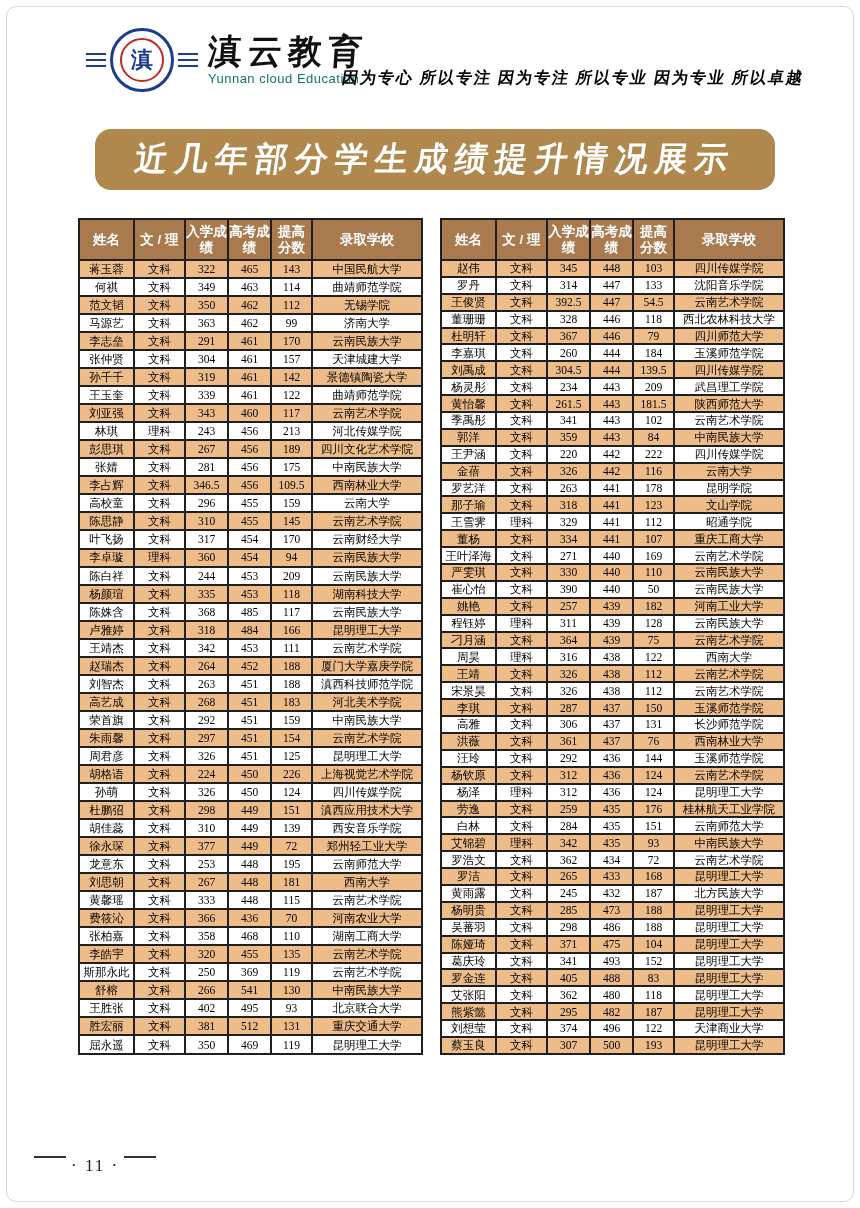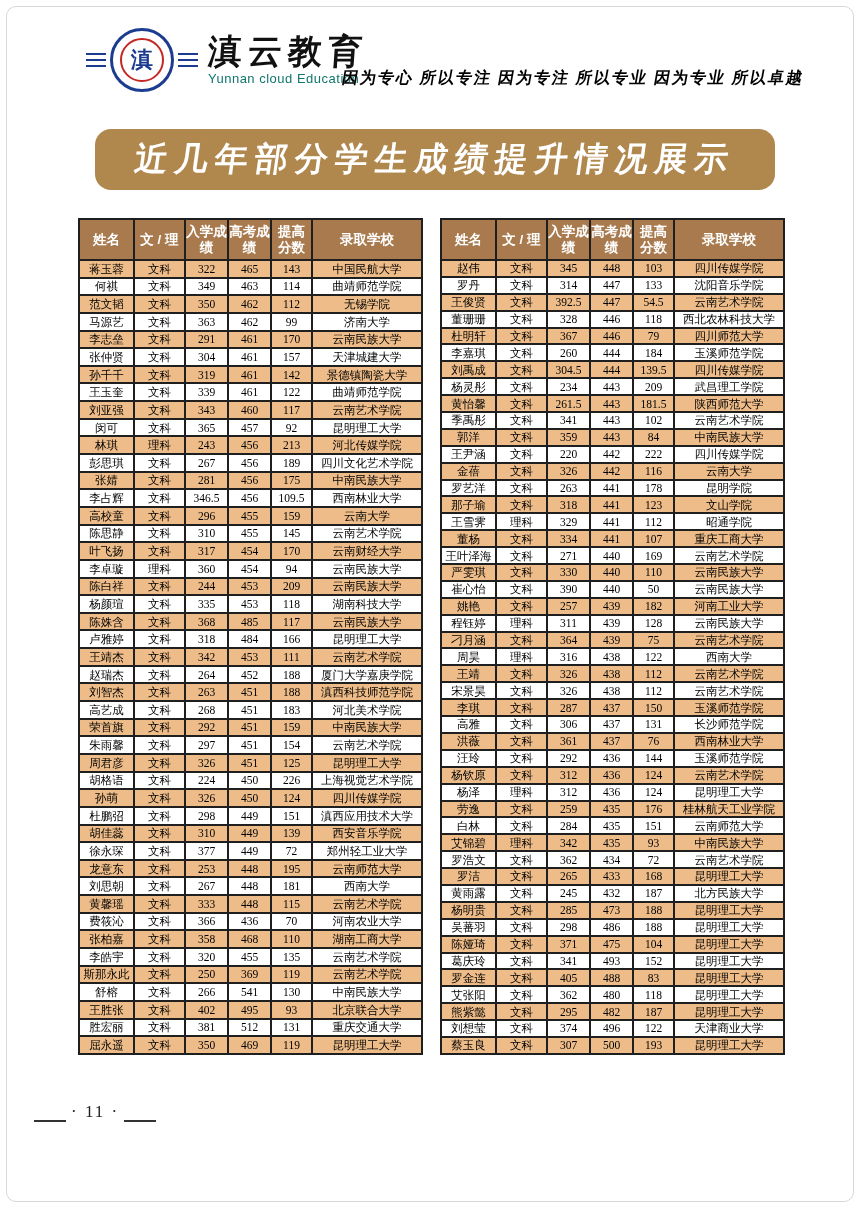--- a/index.html
+++ b/index.html
@@ -68,21 +68,21 @@
     font-family:"Liberation Sans","DejaVu Sans",sans-serif;
     font-weight:bold;font-size:13.5px;line-height:1.15;height:37px;padding:1px 0;
   }
   th:nth-child(1),th:nth-child(2),th:nth-child(6){white-space:nowrap;}
   td{font-size:11.5px;height:14.9px;line-height:1.05;padding:0 1px;color:#000;white-space:nowrap;}
   tbody tr:nth-child(odd) td{background:#eebc88;}
   tbody tr:nth-child(even) td{background:#ffffff;}
   col.c-name{width:55px;} col.c-track{width:51px;}
   col.c-in{width:43px;} col.c-gk{width:43px;} col.c-up{width:41px;} col.c-school{width:110px;}
   
-  .footer{position:absolute;left:34px;top:1102px;display:flex;align-items:flex-end;}
+  .footer{position:absolute;left:34px;top:1156px;display:flex;align-items:flex-start;}
   .footer .dash{width:32px;height:2px;background:#333;}
   .footer .pageno{
     font-family:"Liberation Serif","DejaVu Serif",serif;
     font-size:17px;color:#222;margin:0 5px;letter-spacing:2px;
   }
 </style>
 </head>
 <body>
 
 <div class="page-frame"></div>
@@ -193,28 +193,20 @@
         </tr>
         <tr>
           <td>刘亚强</td>
           <td>文科</td>
           <td>343</td>
           <td>460</td>
           <td>117</td>
           <td>云南艺术学院</td>
         </tr>
         <tr>
-          <td>闵可</td>
-          <td>文科</td>
-          <td>365</td>
-          <td>457</td>
-          <td>92</td>
-          <td>昆明理工大学</td>
-        </tr>
-        <tr>
           <td>林琪</td>
           <td>理科</td>
           <td>243</td>
           <td>456</td>
           <td>213</td>
           <td>河北传媒学院</td>
         </tr>
         <tr>
           <td>彭思琪</td>
           <td>文科</td>

